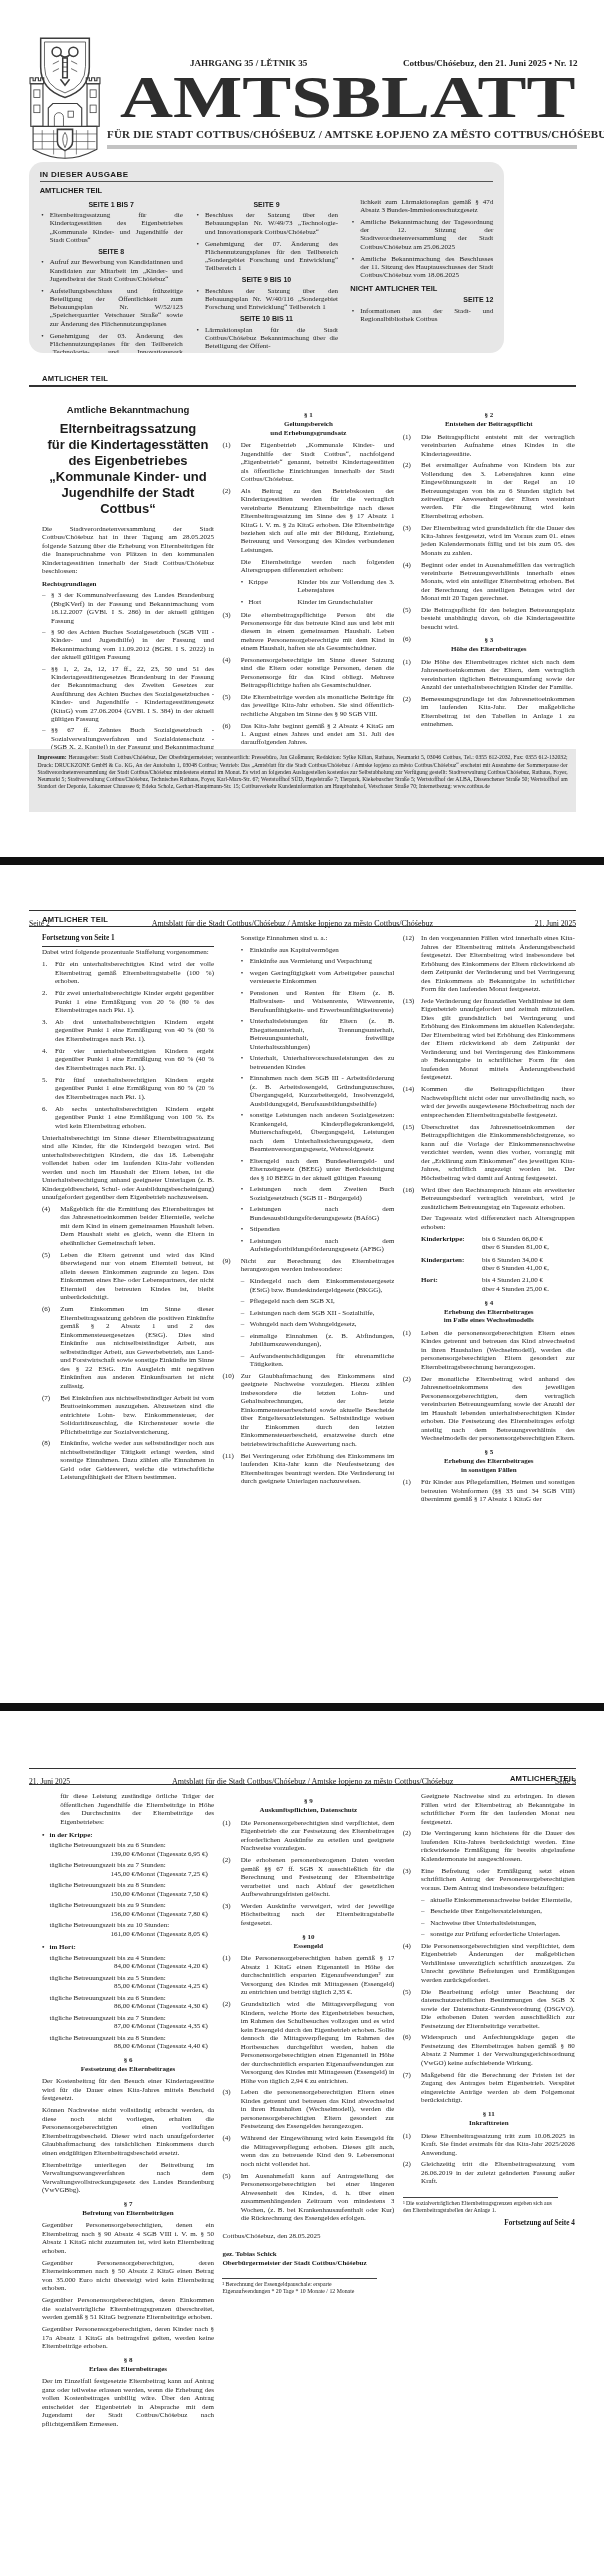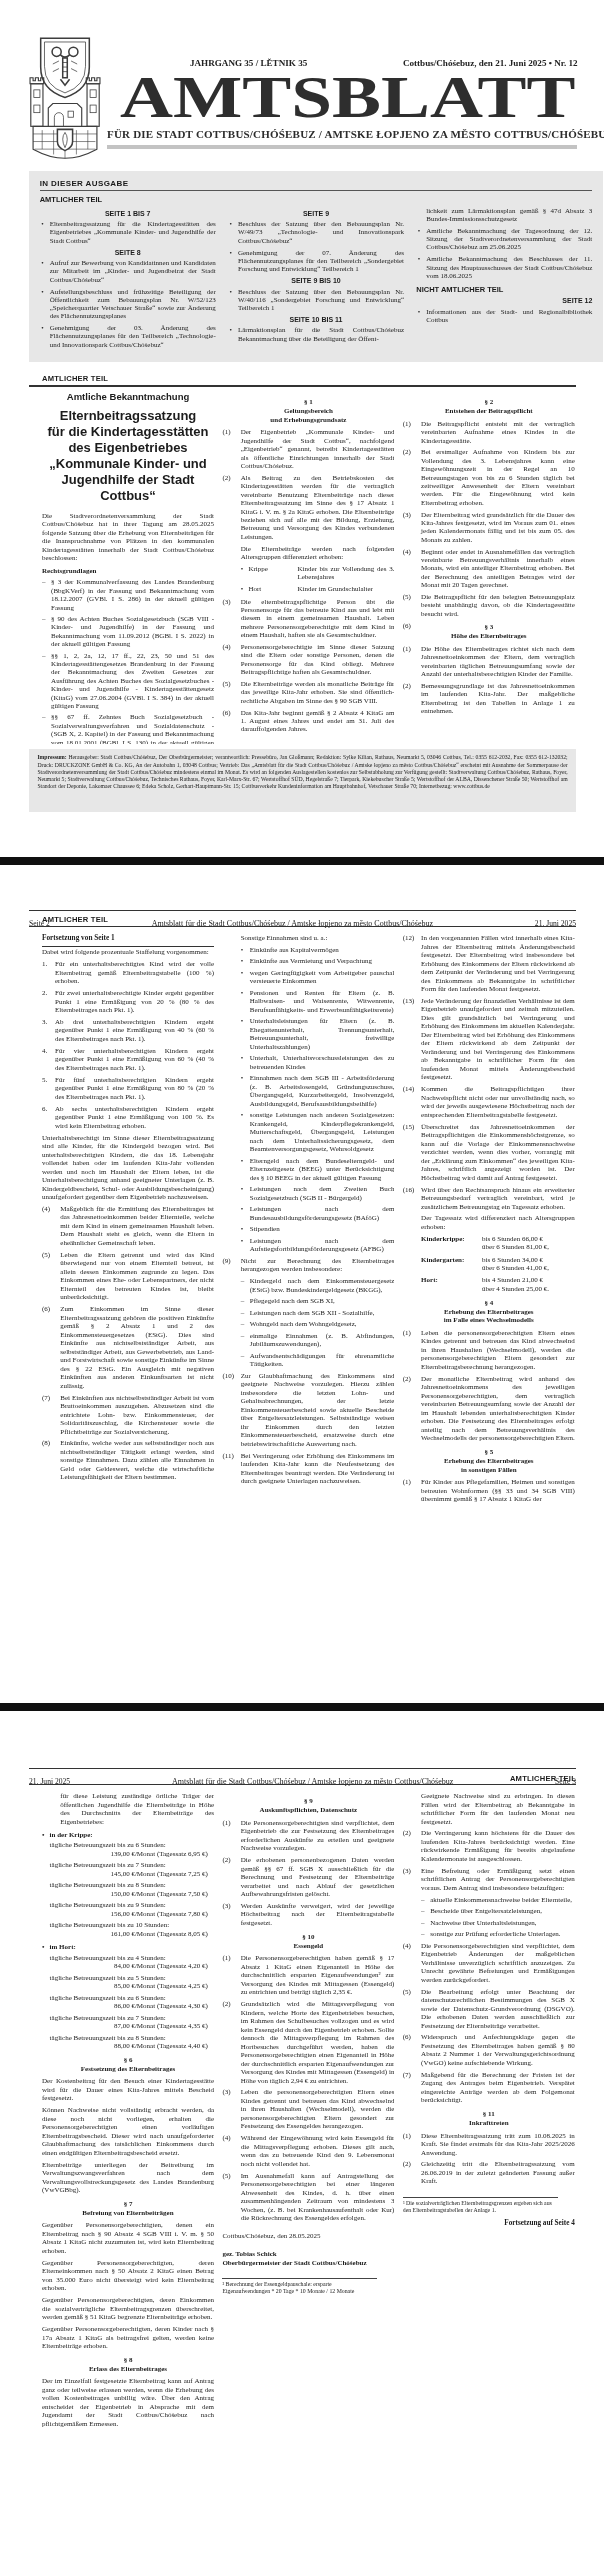--- a/index.html
+++ b/index.html
@@ -8,21 +8,21 @@
   .sepbar{position:absolute;left:0;width:605px;height:7.6px;background:#101010;}
   
   .mast-toprow{position:absolute;left:181px;right:27.4px;top:58px;display:flex;justify-content:space-between;
     font-family:Liberation Serif, serif;font-weight:bold;font-size:9.1px;color:#222;margin-left:9px;}
   .mast-title{position:absolute;left:120px;top:67px;}
   .mast-sub{position:absolute;left:107px;width:470px;top:128px;text-align:center;font-family:"Liberation Serif",serif;
     font-weight:bold;font-size:11px;letter-spacing:0.2px;color:#2c2c2c;white-space:nowrap;}
   .mast-band{position:absolute;left:107px;width:470px;top:145px;height:3.8px;background:#c3c3c3;}
   .coa{position:absolute;left:27px;top:35px;}
   
-  .tocbox{position:absolute;left:29px;top:171px;width:574px;height:191px;background:#e7e7e7;box-sizing:border-box;padding:7.6px 10.7px;overflow:hidden;}
+  .tocbox{position:absolute;left:29px;top:162px;width:475px;height:191px;background:#e7e7e7;box-sizing:border-box;padding:7.6px 10.7px;overflow:hidden;border-radius:14px;}
   .toc-title{font-family:"Liberation Sans",sans-serif;font-weight:bold;font-size:8px;letter-spacing:0.4px;color:#1a1a1a;
     border-bottom:1.1px solid #555;padding-bottom:2.3px;}
   .toc-sec{font-family:"Liberation Sans",sans-serif;font-weight:bold;font-size:7.5px;margin-top:3.8px;}
   .toc-cols{display:flex;gap:12.2px;margin-top:3px;}
   .toc-col{flex:1 1 0;font-size:7px;line-height:8.2px;}
   .b-toclabel{font-family:"Liberation Sans",sans-serif;font-weight:bold;font-size:7px;text-align:center;margin:3px 0 2.3px;}
   .b-toclabel.r{text-align:right;}
   .b-tocsech{font-family:"Liberation Sans",sans-serif;font-weight:bold;font-size:7.5px;margin:6.1px 0 1.5px;}
   .b-tocitem{position:relative;padding-left:10px;text-align:justify;margin-bottom:3.8px;-webkit-hyphens:auto;hyphens:auto;}
   .b-tocitem .b-mark{position:absolute;left:1.5px;}
@@ -154,21 +154,21 @@
           <div class="b-tocsech">NICHT AMTLICHER TEIL</div>
           <div class="b-toclabel r">SEITE 12</div>
           <div class="b-tocitem"><span class="b-mark">•</span><span class="b-tx">Informationen aus der Stadt- und Regionalbibliothek Cottbus</span></div>
         </div>
     </div>
   </div>
 
   <div class="seclabel" style="left:42px;top:374px;">AMTLICHER TEIL</div>
   <div class="rule" style="left:29px;top:385px;width:547px;height:1.9px;"></div>
 
-  <div class="cols" style="left:42px;top:393px;height:351px;">
+  <div class="cols" style="left:42px;top:406px;height:351px;">
     <div class="col">
         <div class="b-ann">Amtliche Bekanntmachung</div>
         <div class="b-title">
           <div>Elternbeitragssatzung</div>
           <div>für die Kindertagesstätten</div>
           <div>des Eigenbetriebes</div>
           <div>„Kommunale Kinder- und</div>
           <div>Jugendhilfe der Stadt Cottbus“</div>
         </div>
         <div class="b-p"><span class="b-tx">Die Stadtverordnetenversammlung der Stadt Cottbus/Chóśebuz hat in ihrer Tagung am 28.05.2025 folgende Satzung über die Erhebung von Elternbeiträgen für die Inanspruchnahme von Plätzen in den kommunalen Kindertagesstätten innerhalb der Stadt Cottbus/Chóśebuz beschlossen:</span></div>

